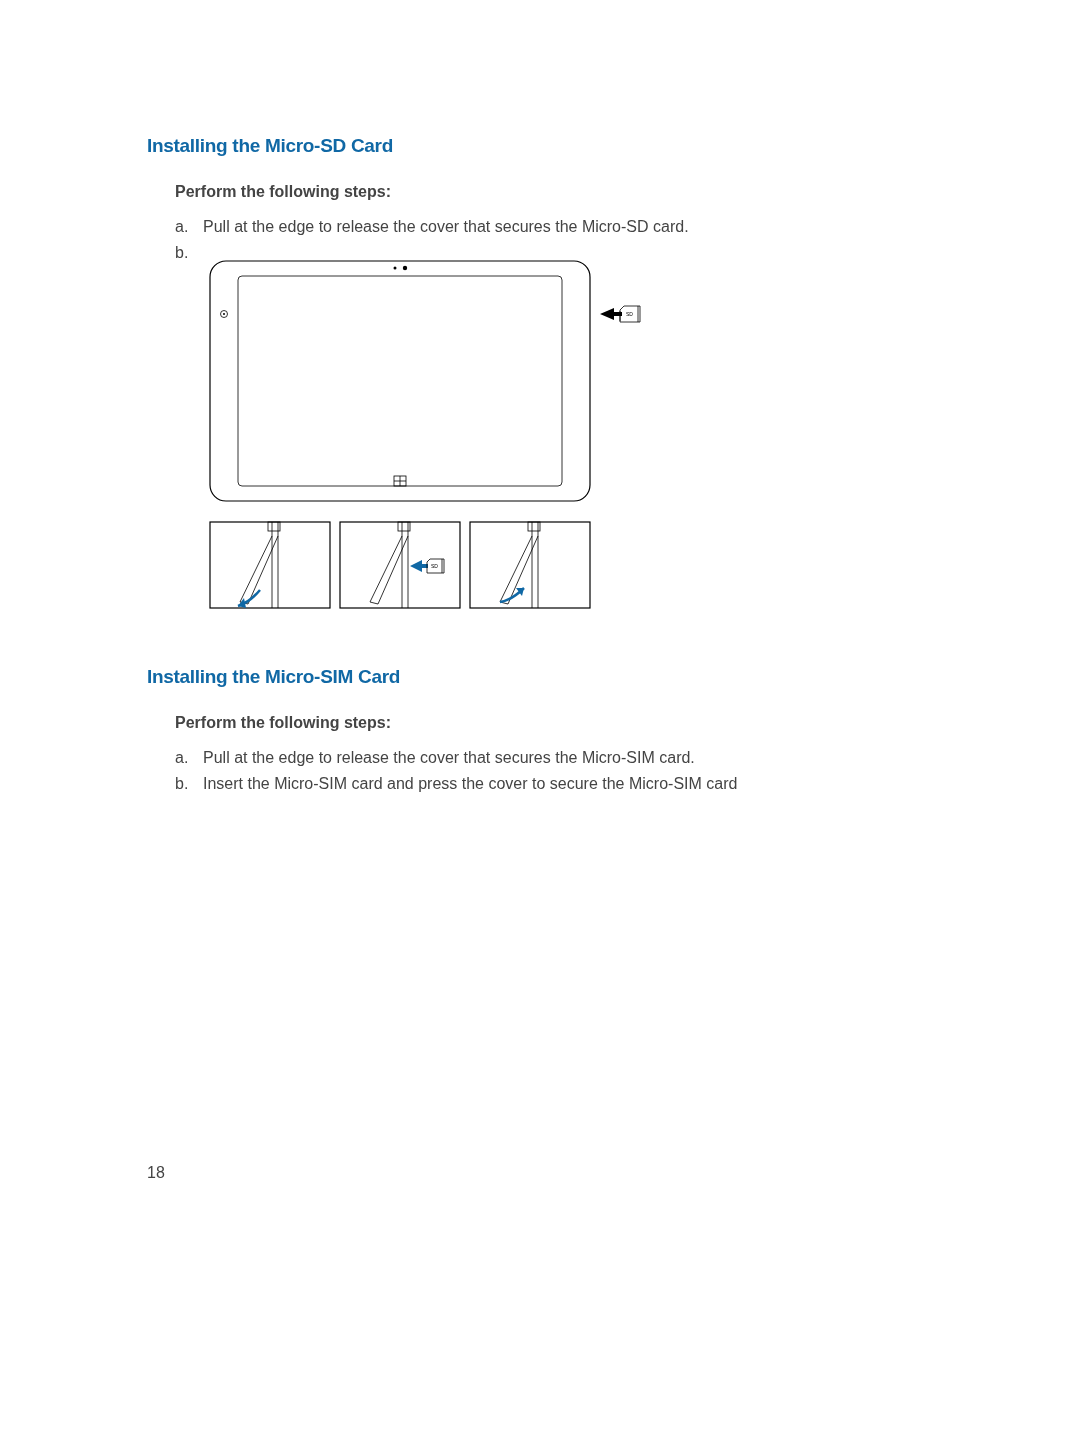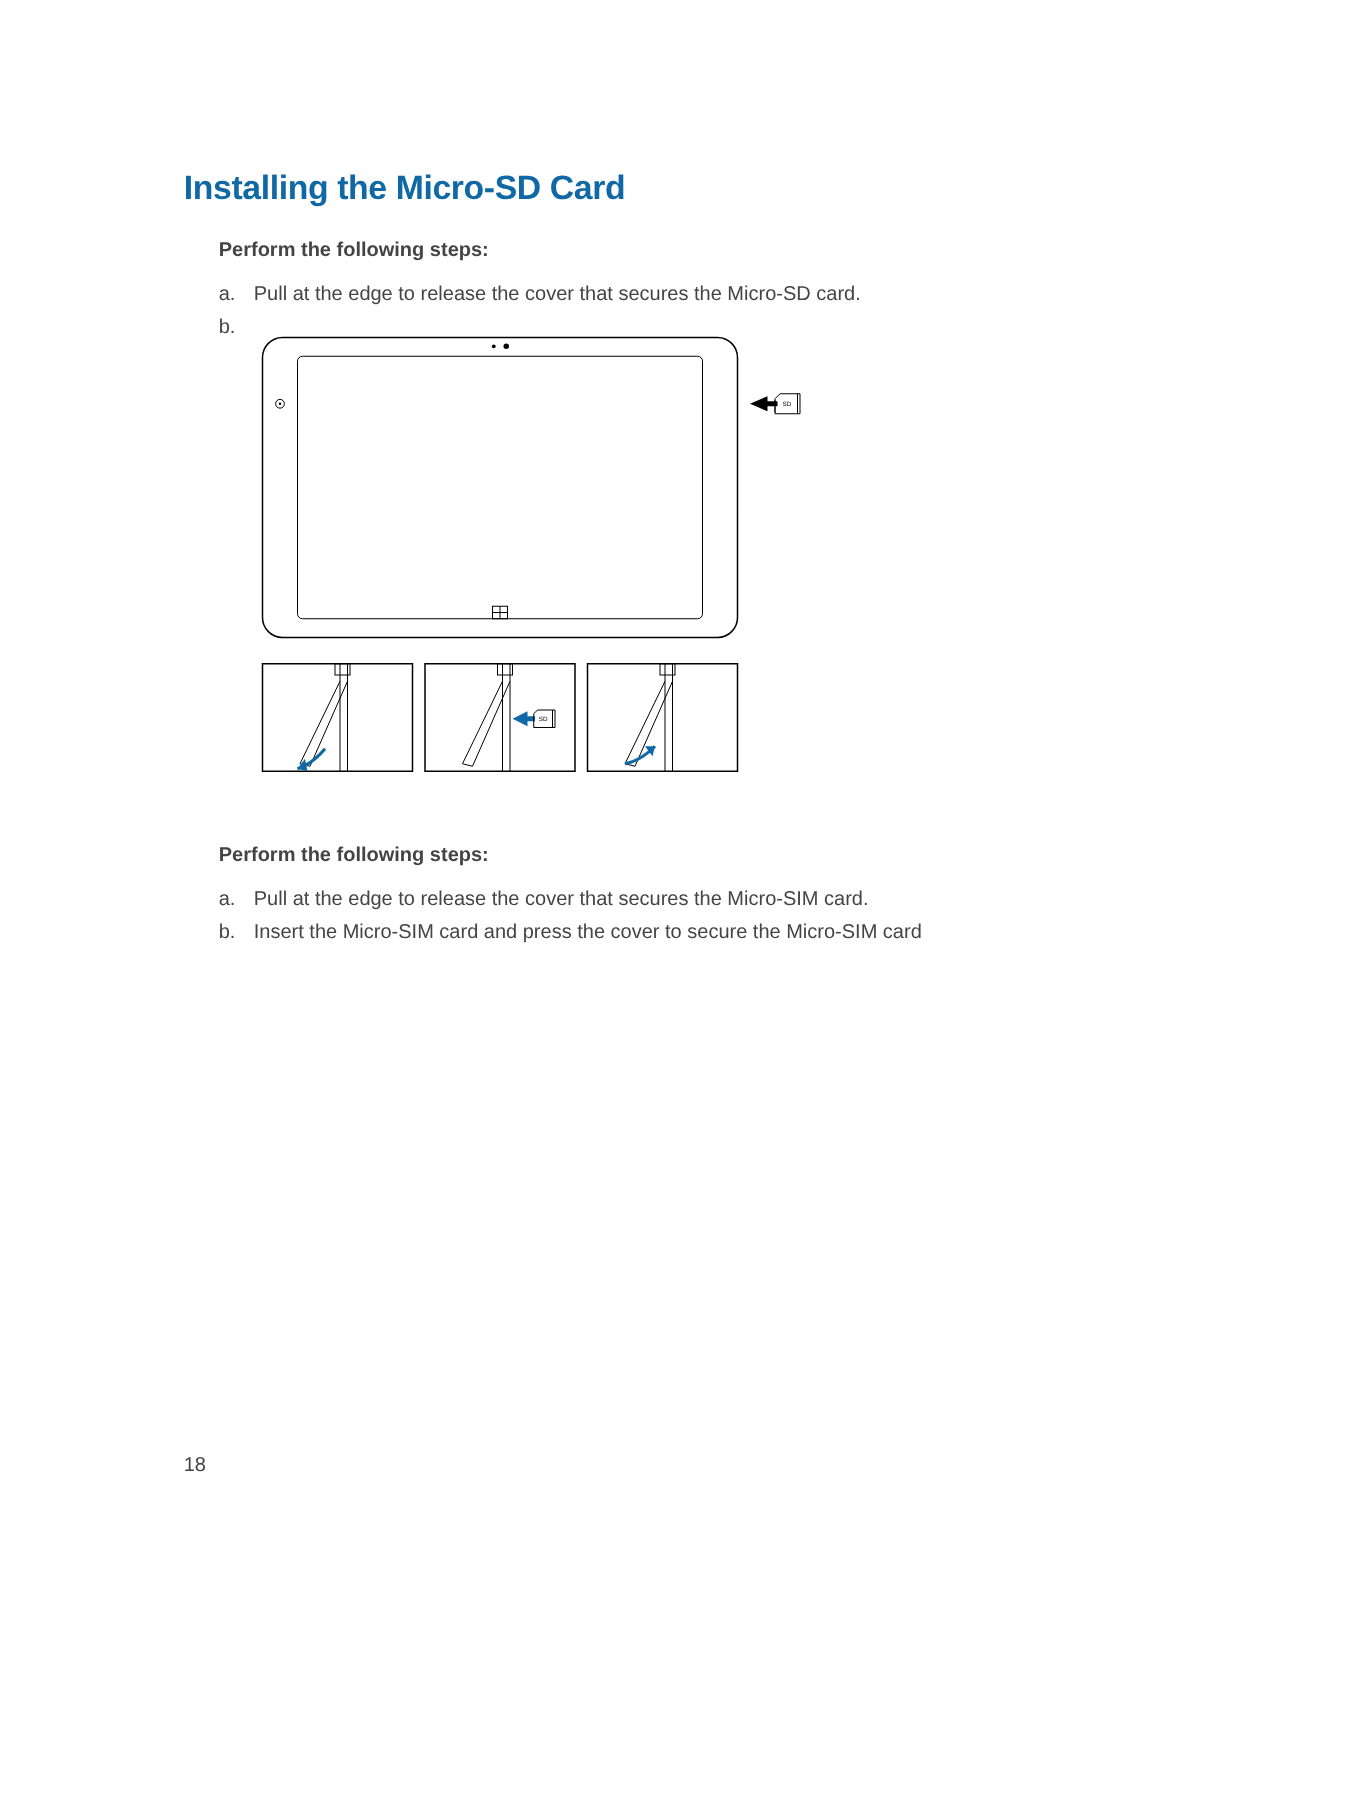--- a/index.html
+++ b/index.html
@@ -11,21 +11,21 @@
       color: #333;
       position: relative;
     }
     .page-content {
       position: absolute;
       left: 147px;
       top: 135px;
       width: 800px;
     }
     .section-heading {
-      font-size: 27px;
+      font-size: 19px;
       font-weight: 700;
       color: #1068a5;
       margin-bottom: 26px;
       letter-spacing: -0.3px;
     }
     .intro-line {
       font-size: 16px;
       color: #444;
       margin-left: 28px;
       margin-bottom: 14px;
@@ -160,20 +160,21 @@
         <path class="stroke-thin" d="M30,80 L38,82"></path>
 
         <g>
           <path d="M30,80 Q42,78 54,66" class="stroke" style="stroke:#1068a5;stroke-width:2.5"></path>
           <polygon points="54,66 46,66 52,74" style="fill:#1068a5"></polygon>
         </g>
       </g>
     </svg>
   </div>
 
+  <h1 class="section-heading section-2">Installing the Micro-SIM Card</h1>
   <p class="intro-line">Perform the following steps:</p>
   <ol class="ordered-list">
     <li>
       <span class="marker">a.</span>
       <span>Pull at the edge to release the cover that secures the Micro-SIM card.</span>
     </li>
     <li>
       <span class="marker">b.</span>
       <span>Insert the Micro-SIM card and press the cover to secure the Micro-SIM card</span>
     </li>

